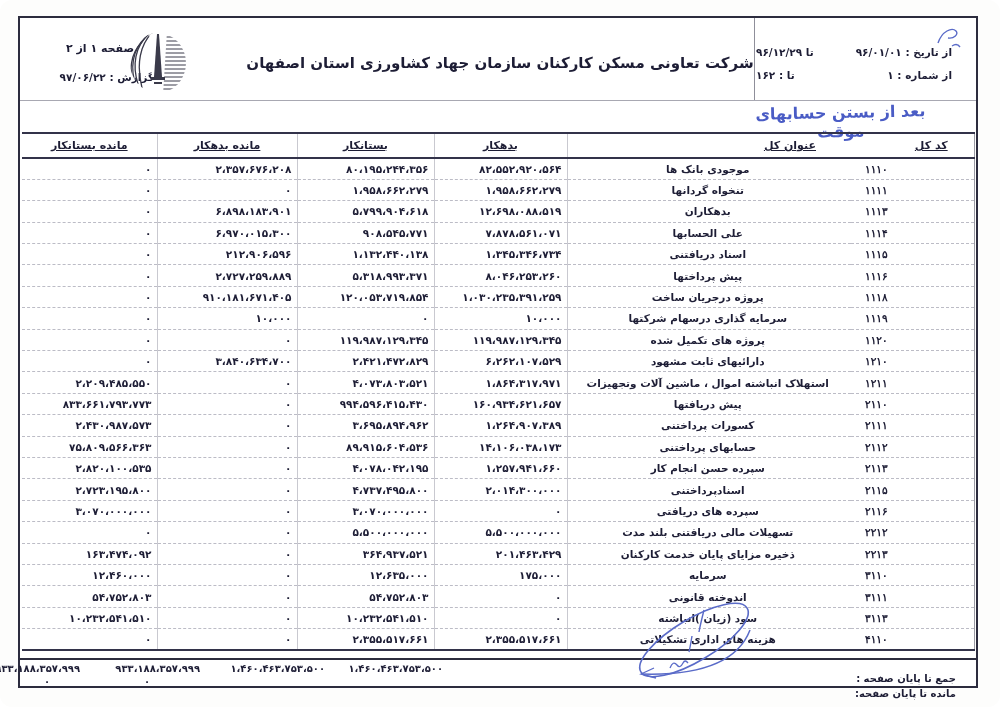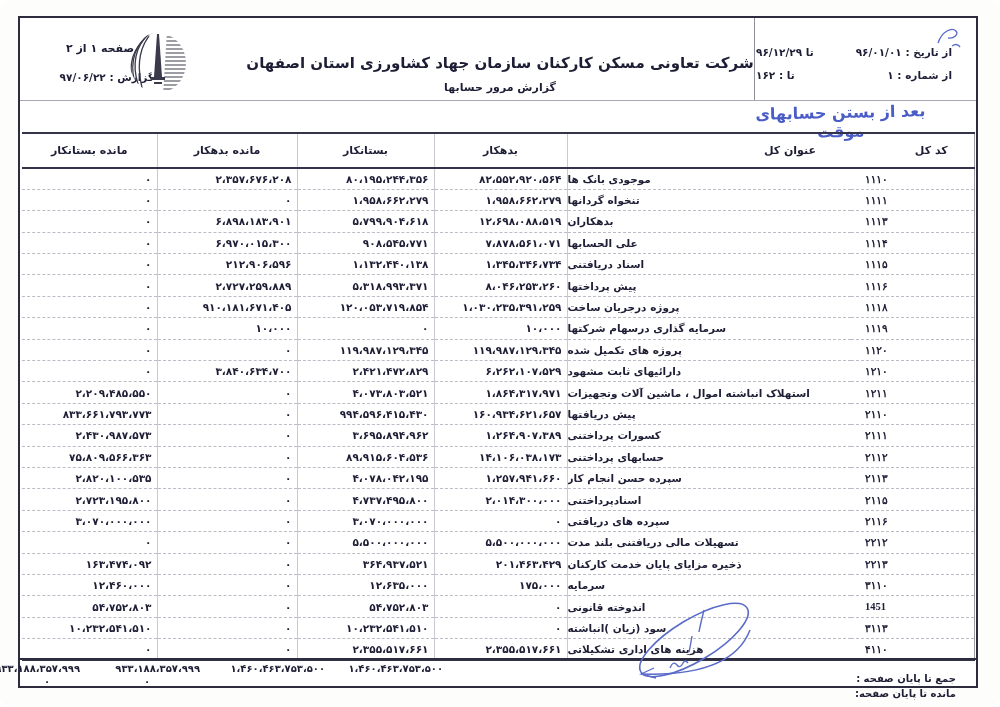--- a/index.html
+++ b/index.html
@@ -23,30 +23,30 @@
   .rh-line{display:flex;justify-content:space-between;margin-bottom:11px;}
   .v-divider{position:absolute;top:0;right:221px;height:82px;border-left:1px solid #8f8f9a;}
   .h-rule{position:absolute;top:82px;left:0;width:100%;border-top:1px solid #a8a8b2;}
   .handwritten{position:absolute;top:85px;right:28px;width:215px;text-align:center;
                font-size:16px;font-weight:bold;color:#4a5cc5;transform:rotate(-1.2deg);}
 
   
   table.acct{position:absolute;top:114px;left:2px;width:952px;border-collapse:collapse;
              table-layout:fixed;direction:rtl;border-left:none;}
   table.acct{border-right:1px solid #9a9aa3;}
-  thead th{height:35px;font-size:11px;font-weight:bold;
-           border-top:2px solid #33334a;border-bottom:2px solid #33334a;padding:0;}
+  thead th{height:25px;font-size:11px;font-weight:bold;
+           border-top:2px solid #33334a;border-bottom:2px solid #33334a;padding:0;text-decoration:underline;}
   tbody td{height:21.4px;font-size:10.5px;font-weight:bold;
            border-bottom:1px dashed #bcbcc6;padding:0;white-space:nowrap;overflow:hidden;}
   tbody tr:last-child td{border-bottom:2px solid #33334a;}
   .bl{border-left:1px solid #c9c9d0;}
   th.h-code{text-align:center;padding-left:38px;}
   th.h-title{text-align:right;padding-left:16px;padding-right:35px;}
   td.c-code{text-align:left;padding-left:14px;font-family:Liberation Serif, serif;}
-  td.c-title{text-align:left;padding-right:3px;}
+  td.c-title{text-align:center;padding-right:3px;}
   td.num-cell{text-align:right;padding-right:5px;}
   .num{direction:ltr;unicode-bidi:isolate;display:inline-block;}
 
   
   .pfoot{position:absolute;left:0;right:0;top:640px;bottom:0;
          border-top:2px solid #2c2c3e;font-size:10px;font-weight:bold;}
   .pfoot span{position:absolute;white-space:nowrap;}
   .f-label1{top:13px;right:20px;}
   .f-label2{top:28px;right:20px;}
   .f-sum-debit{top:3px;right:533px;}
@@ -105,21 +105,20 @@
           <path d="M22,0 L40,0 L36,64 L26,64 Z" fill="#ffffff"></path>
           <path d="M30,3 L32,3 L35,46 L27,46 Z" fill="#3a3a4a"></path>
           <rect x="24" y="46" width="14" height="3" fill="#3a3a4a"></rect>
           <rect x="27" y="51" width="8" height="2" fill="#3a3a4a"></rect>
         </g>
       </svg>
     </span>
 
     <div class="center-head">
       <div class="company">شرکت تعاونی مسکن کارکنان سازمان جهاد کشاورزی استان اصفهان</div>
-      <div class="report-title">گزارش مرور حسابها</div>
     </div>
 
     <div class="right-head">
       <div class="rh-line">
         <span>
           <span>از تاریخ : </span><span class="num">۹۶/۰۱/۰۱</span>
         </span>
         <span>
           <span>تا </span><span class="num">۹۶/۱۲/۲۹</span>
         </span>
@@ -309,21 +308,21 @@
           </tr>
           <tr>
             <td class="c-code">۳۱۱۰</td>
             <td class="c-title bl">سرمایه</td>
             <td class="num-cell bl"><span class="num">۱۷۵،۰۰۰</span></td>
             <td class="num-cell bl"><span class="num">۱۲،۶۳۵،۰۰۰</span></td>
             <td class="num-cell bl"><span class="num">۰</span></td>
             <td class="num-cell"><span class="num">۱۲،۴۶۰،۰۰۰</span></td>
           </tr>
           <tr>
-            <td class="c-code">1451</td>
+            <td class="c-code">۳۱۱۱</td>
             <td class="c-title bl">اندوخته قانونی</td>
             <td class="num-cell bl"><span class="num">۰</span></td>
             <td class="num-cell bl"><span class="num">۵۴،۷۵۲،۸۰۳</span></td>
             <td class="num-cell bl"><span class="num">۰</span></td>
             <td class="num-cell"><span class="num">۵۴،۷۵۲،۸۰۳</span></td>
           </tr>
           <tr>
             <td class="c-code">۳۱۱۳</td>
             <td class="c-title bl">سود (زیان )انباشته</td>
             <td class="num-cell bl"><span class="num">۰</span></td>

